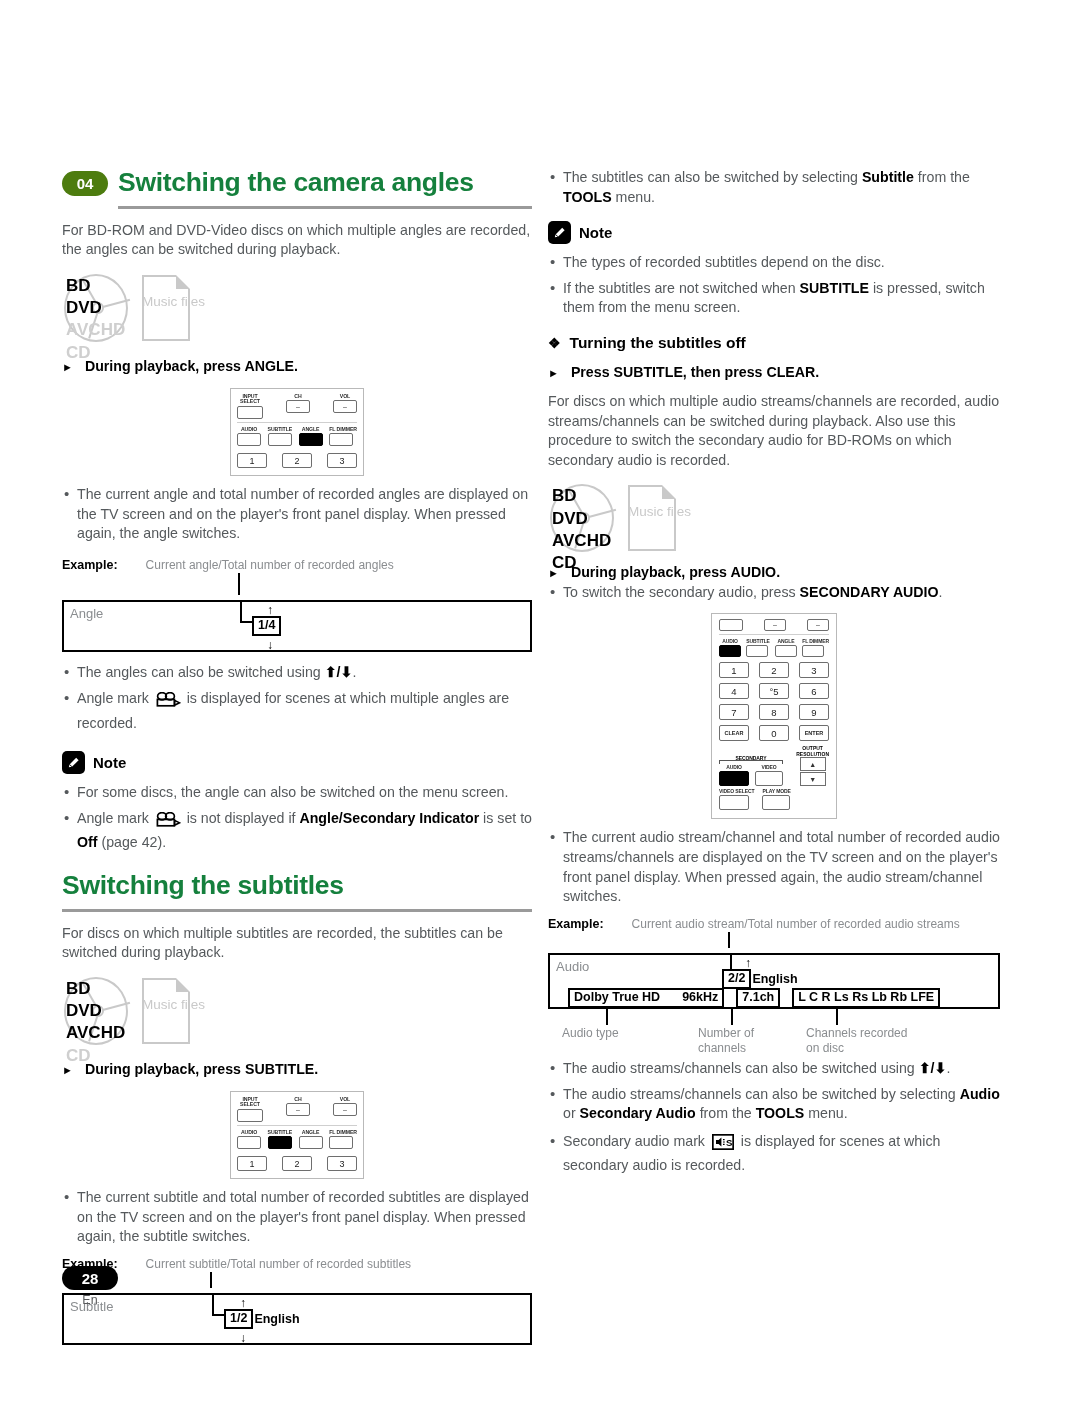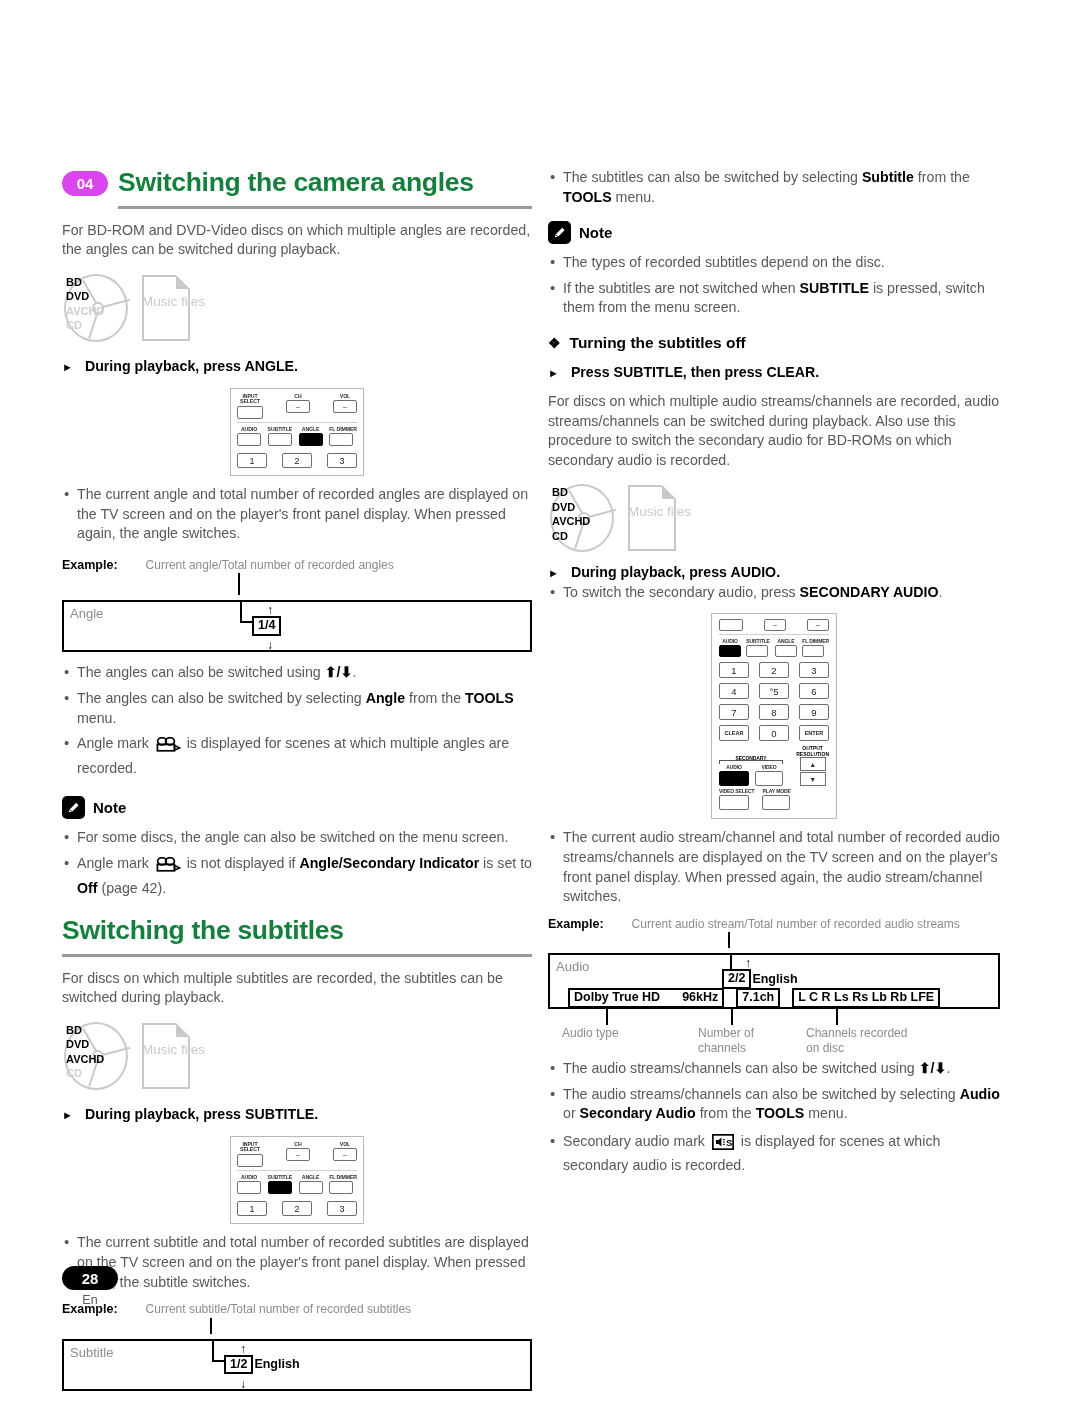--- a/index.html
+++ b/index.html
@@ -13,21 +13,21 @@
   }
   .page { position: relative; width: 1080px; height: 1407px; }
 
   
   .col-left  { position: absolute; left: 62px;  top: 168px; width: 470px; }
   .col-right { position: absolute; left: 548px; top: 168px; width: 452px; }
 
   
   .chapnum-h1 { display: flex; align-items: flex-start; gap: 10px; }
   .chapnum {
-    background: #d946ef; color: #fff; font-weight: bold; font-size: 15px;
+    background: #4d7c0f; color: #fff; font-weight: bold; font-size: 15px;
     border-radius: 14px; width: 46px; height: 25px;
     display: flex; align-items: center; justify-content: center;
     flex: 0 0 auto; margin-top: 3px;
   }
   h1.title {
     font-size: 26.5px; font-weight: bold; letter-spacing: -0.3px;
     line-height: 1.12; color: #15803d; padding-bottom: 5px;
   }
   .rule { height: 3px; background: #9a9a9a; margin-top: 3px; }
   .h1block { flex: 1 1 auto; }
@@ -72,21 +72,21 @@
     position: absolute; left: 50%; top: 50%; width: 12px; height: 12px;
     margin: -6px 0 0 -6px; border: 2px solid #c9c9c9; border-radius: 50%;
     background: #fff;
   }
   .disc .spoke {
     position: absolute; left: 50%; top: 50%; width: 2px; height: 32px;
     background: #c9c9c9; transform-origin: 1px 0;
   }
   .disc .labels {
     position: absolute; inset: 0; padding: 3px 0 0 4px;
-    display: flex; flex-direction: column; font-size: 11px;
+    display: flex; flex-direction: column; font-size: 17px;
     font-weight: bold; line-height: 1.32;
   }
   .disc .labels span.on  { color: #000; }
   .disc .labels span.off { color: #cfcfcf; }
   .filecard {
     position: relative; width: 48px; height: 66px; flex: 0 0 auto;
     border: 2px solid #c9c9c9; background: #fff; margin-top: 3px;
   }
   .filecard:after {
     content: ""; position: absolute; right: -2px; top: -2px;
@@ -303,23 +303,20 @@
           <div class="chip">1/4</div>
         </div>
         <div class="arrowglyph" style="left:203px;top:2px">↑</div>
         <div class="arrowglyph" style="left:203px;top:37px">↓</div>
       </div>
     </div>
 
     <ul class="bullets" style="margin-top:11px">
       <li>
         <span>The angles can also be switched using </span><span class="arrows">⬆/⬇</span><span>.</span>
-      </li>
-      <li>
-        <span>The angles can also be switched by selecting </span><span class="b">Angle</span><span> from the </span><span class="b">TOOLS</span><span> menu.</span>
       </li>
       <li>
         <span>Angle mark </span><span class="anglemark"><svg width="26" height="16" viewBox="0 0 26 16">
               <ellipse cx="7" cy="4.2" rx="4.4" ry="3.6" fill="none" stroke="#000" stroke-width="1.7"></ellipse>
               <ellipse cx="15" cy="4.2" rx="4.4" ry="3.6" fill="none" stroke="#000" stroke-width="1.7"></ellipse>
               <rect x="2.4" y="7.4" width="17" height="6.4" fill="none" stroke="#000" stroke-width="1.7"></rect>
               <path d="M19.6 8.4 L24.4 10.8 L19.6 13.2 Z" fill="none" stroke="#000" stroke-width="1.6"></path>
             </svg></span><span> is displayed for scenes at which multiple angles are recorded.</span>
       </li>
     </ul>

